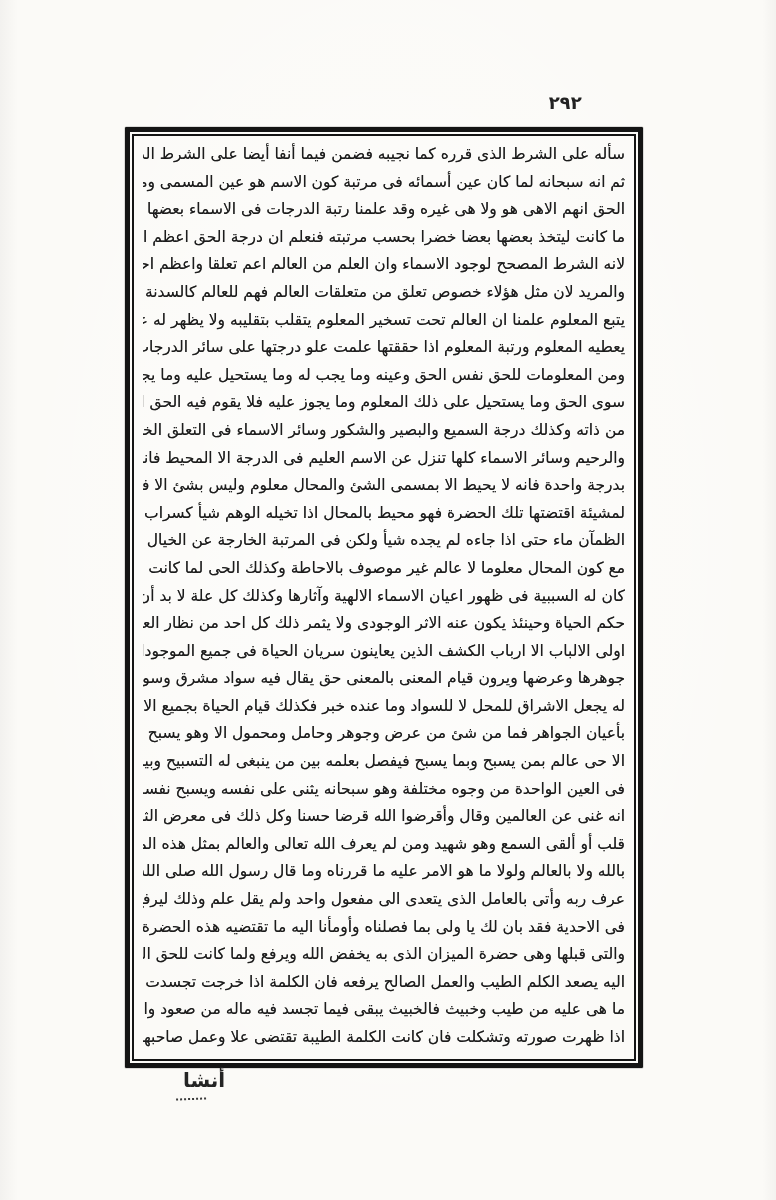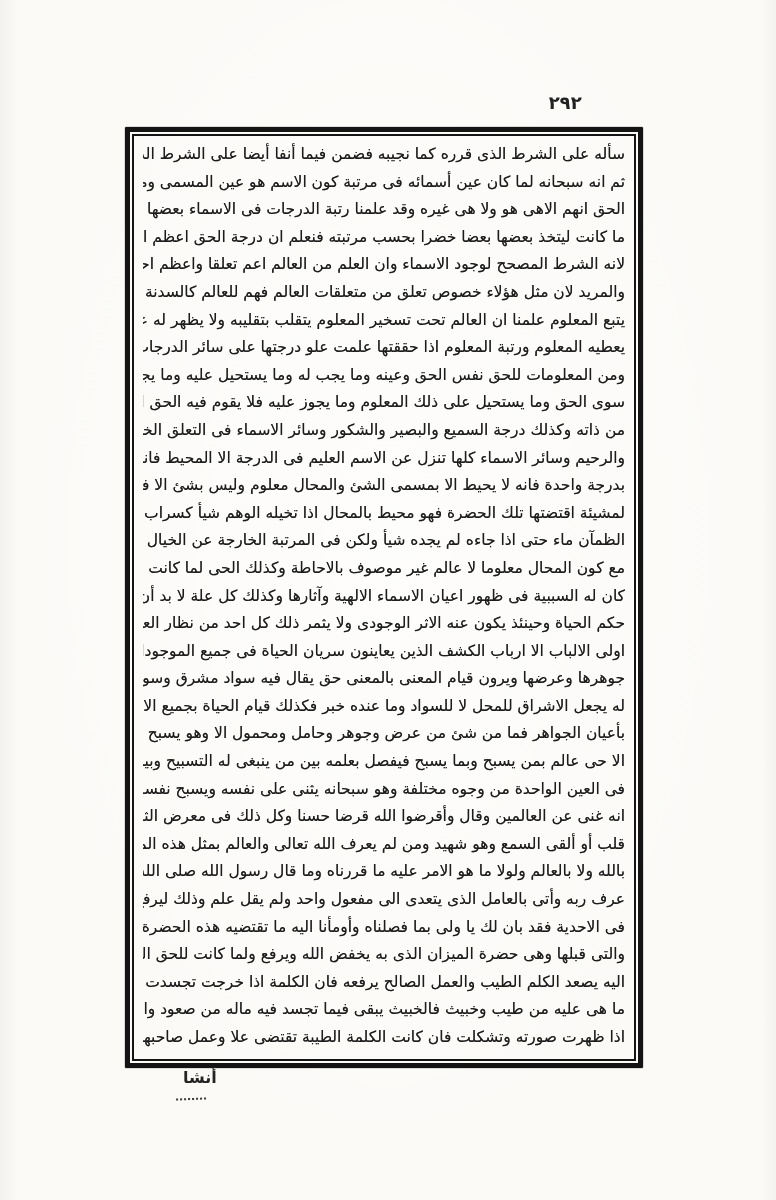--- a/index.html
+++ b/index.html
@@ -63,21 +63,21 @@
     text-align-last:justify;
     color:var(--ink);
     text-shadow:0 0 .4px rgba(0,0,0,.55);
     overflow:hidden;
   }
 
   .catchword{
     position:absolute;
     left:183px; top:1068px;
     direction:rtl;
-    font-size:16px;
+    font-size:20px;
     font-weight:bold;
     color:#242424;
   }
   .catchword-flourish{
     position:absolute;
     left:176px; top:1094px;
     width:30px; height:6px;
     border-bottom:2px dotted #3a3a3a;
     transform:rotate(-2deg);
   }

